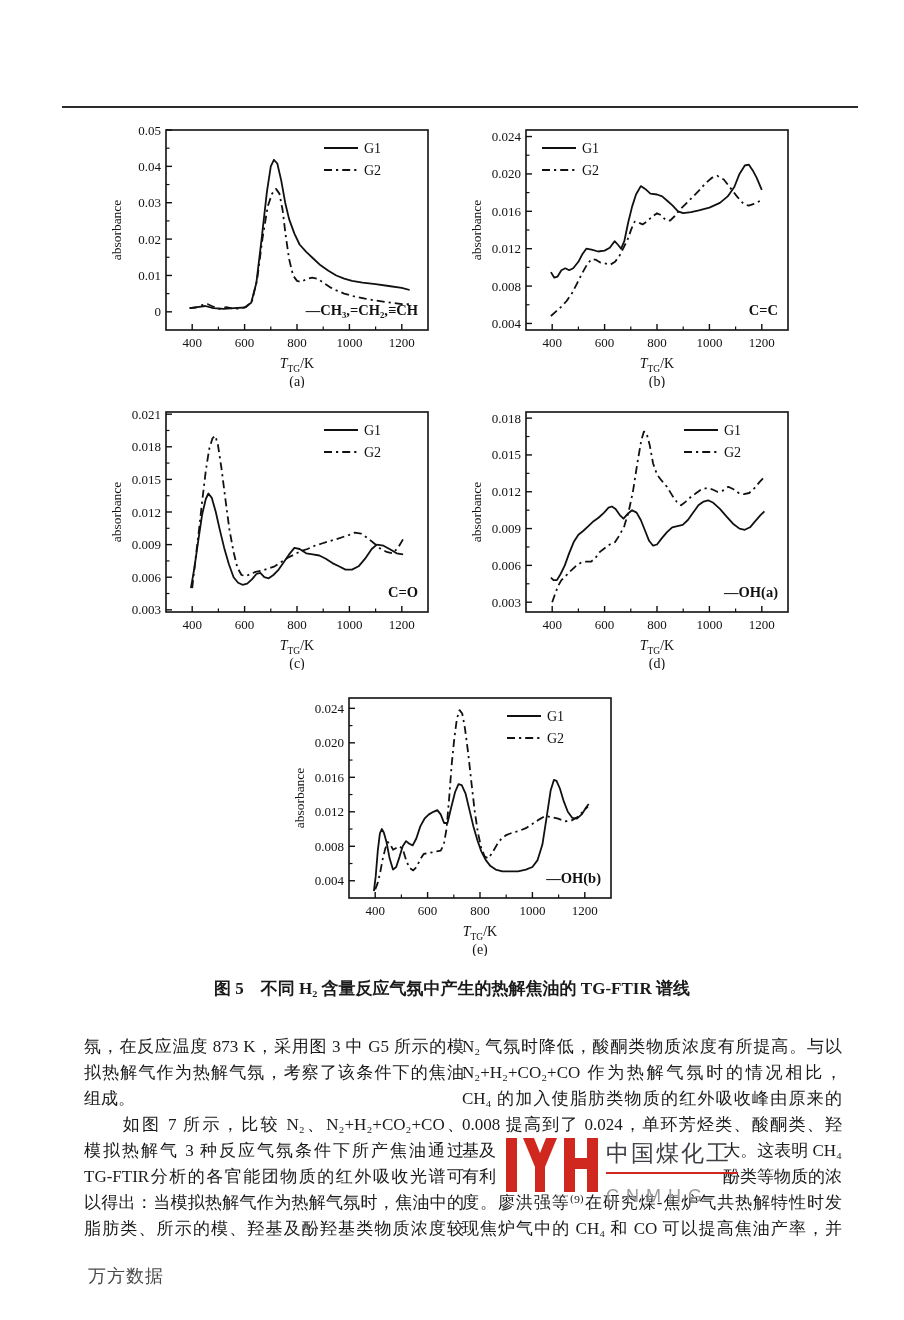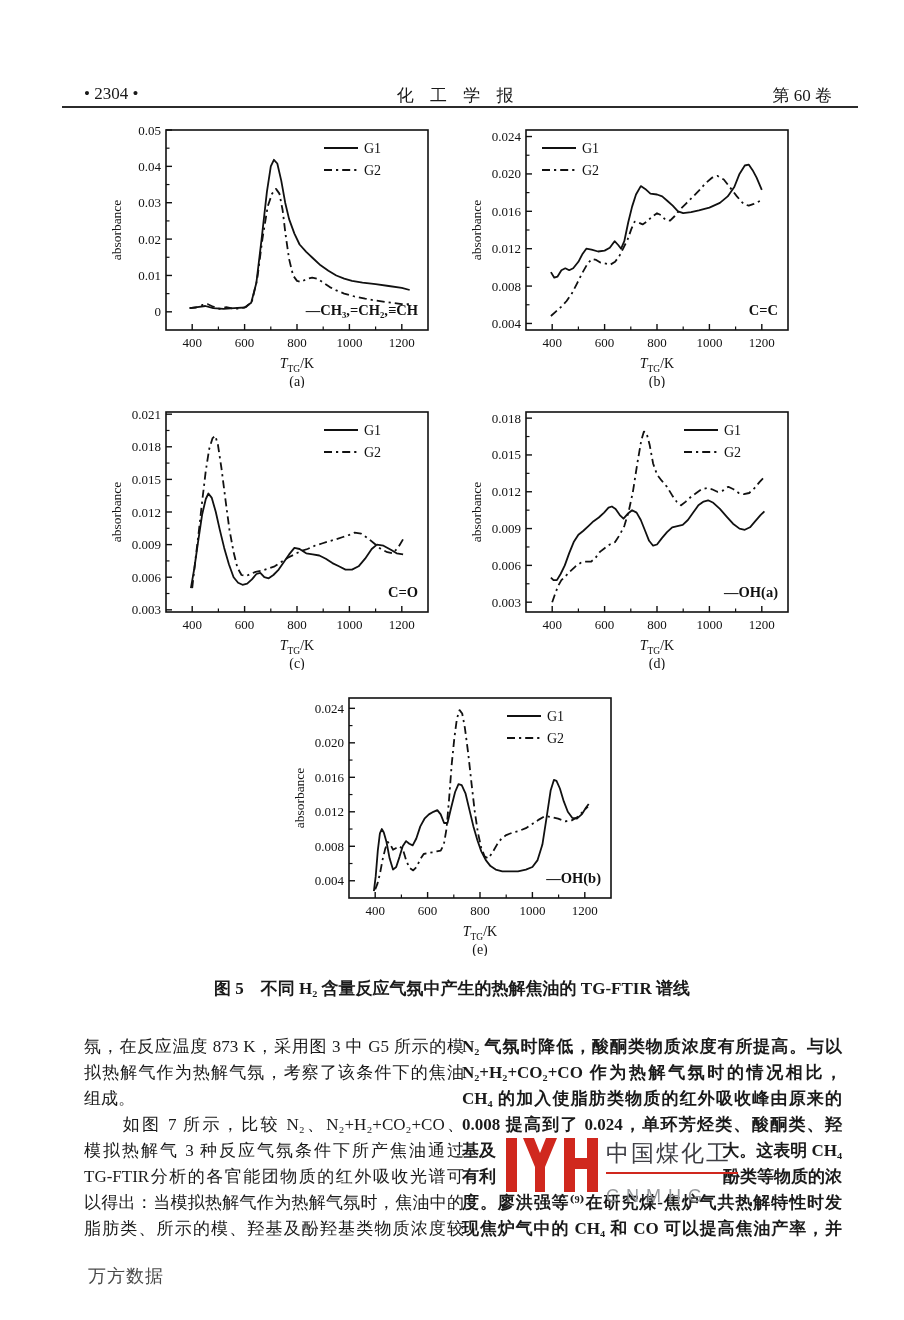--- a/index.html
+++ b/index.html
@@ -18,45 +18,40 @@
   .chart-c{left:108px;top:400px;}
   .chart-d{left:468px;top:400px;}
   .chart-e{left:291px;top:686px;}
   .chart svg text{font-family:"Liberation Serif","DejaVu Serif",serif;fill:#111;}
   
   .cap-zh{position:absolute;left:0;right:0;top:977px;text-align:center;font-size:17px;font-weight:bold;}
   .cap-en{position:absolute;left:0;right:0;top:1003px;text-align:center;font-size:16px;}
   
   .col{position:absolute;top:1034px;width:380px;font-size:17px;line-height:26px;}
   .col-left{left:84px;}
-  .col-right{left:462px;font-weight:bold;}
+  .col-right{left:462px;}
   .tline{height:26px;white-space:nowrap;text-align:justify;text-align-last:justify;}
   .tline.short{text-align-last:left;}
   .tline.split{display:flex;justify-content:space-between;text-align-last:auto;}
   
   .watermark{position:absolute;left:506px;top:1138px;width:236px;height:60px;}
   .wm-mark{position:absolute;left:0;top:0;}
   .wm-text{position:absolute;left:100px;top:0;width:136px;font-family:"Liberation Sans","DejaVu Sans",sans-serif;}
   .wm-zh{font-size:23px;letter-spacing:2px;color:#3e3e44;white-space:nowrap;}
   .wm-underline{margin-top:3px;width:132px;height:0;border-top:2.5px solid #d0281e;}
   .wm-latin{margin-top:12px;font-size:18px;letter-spacing:7px;color:#96989b;white-space:nowrap;}
   
   .footer-mark{position:absolute;left:88px;top:1264px;font-size:18px;color:#4a4a4a;
                font-family:"Liberation Sans","DejaVu Sans",sans-serif;letter-spacing:1px;}
 </style>
 </head>
 <body>
 
 <div class="page">
 
-  <header class="pagehead">
-    <span class="ph-left">• 2304 •</span>
-    <span class="ph-center">化 工 学 报</span>
-    <span class="ph-right">第 60 卷</span>
-  </header>
   <div class="rule"></div>
 
   <div class="chart chart-a"><svg width="334" height="270" viewBox="0 0 334 270">
         <rect x="58" y="12" width="262" height="200" fill="none" stroke="#111" stroke-width="1.6"></rect>
         <line x1="84.2" y1="212" x2="84.2" y2="206" stroke="#111" stroke-width="1.4"></line>
         <text x="84.2" y="229" text-anchor="middle" font-size="13">400</text>
         <line x1="110.4" y1="212" x2="110.4" y2="208.5" stroke="#111" stroke-width="1.2"></line>
         <line x1="136.6" y1="212" x2="136.6" y2="206" stroke="#111" stroke-width="1.4"></line>
         <text x="136.6" y="229" text-anchor="middle" font-size="13">600</text>
         <line x1="162.8" y1="212" x2="162.8" y2="208.5" stroke="#111" stroke-width="1.2"></line>

